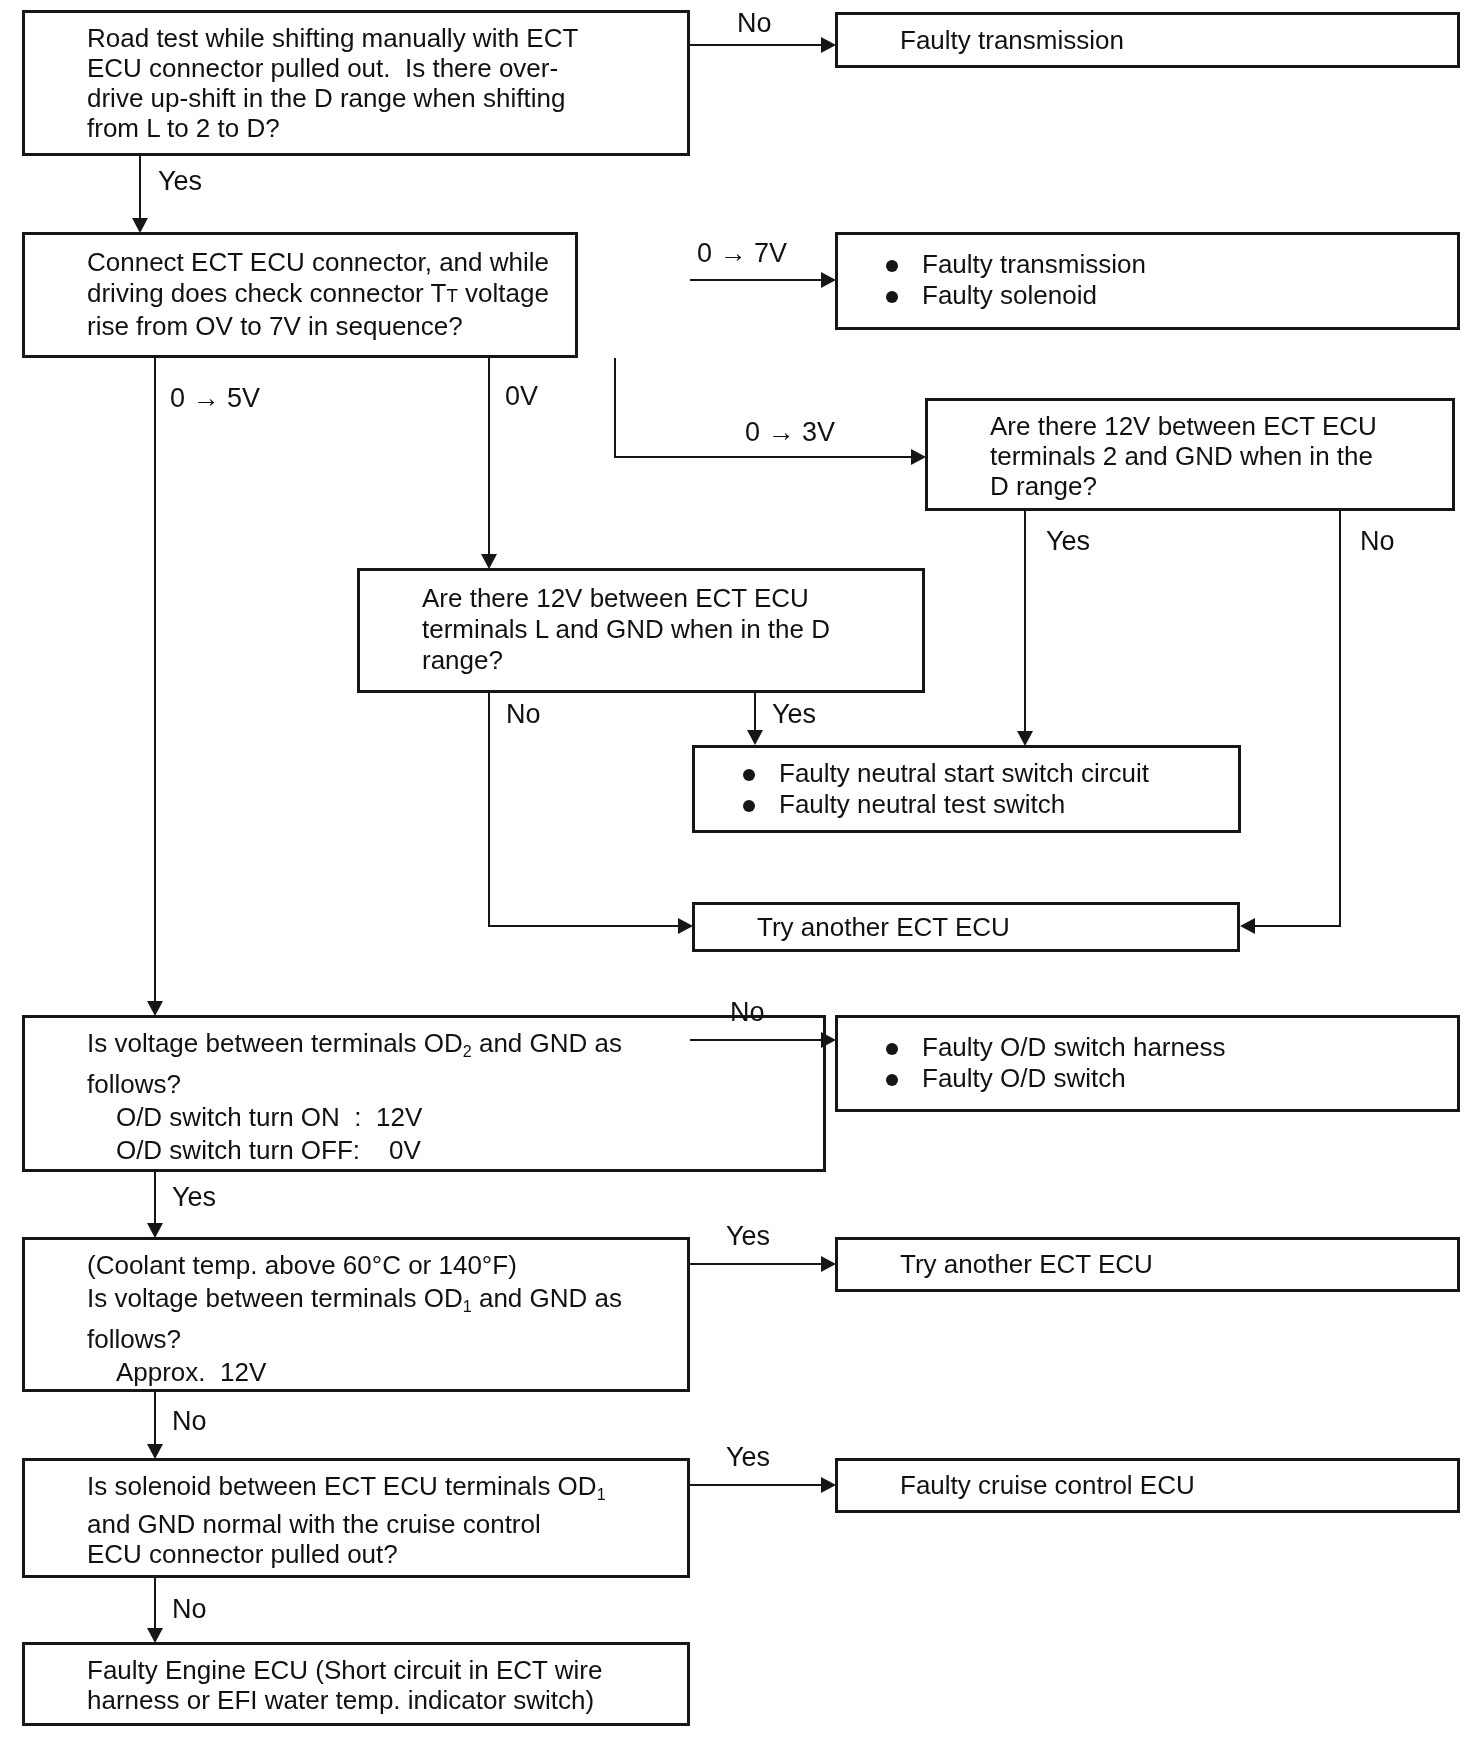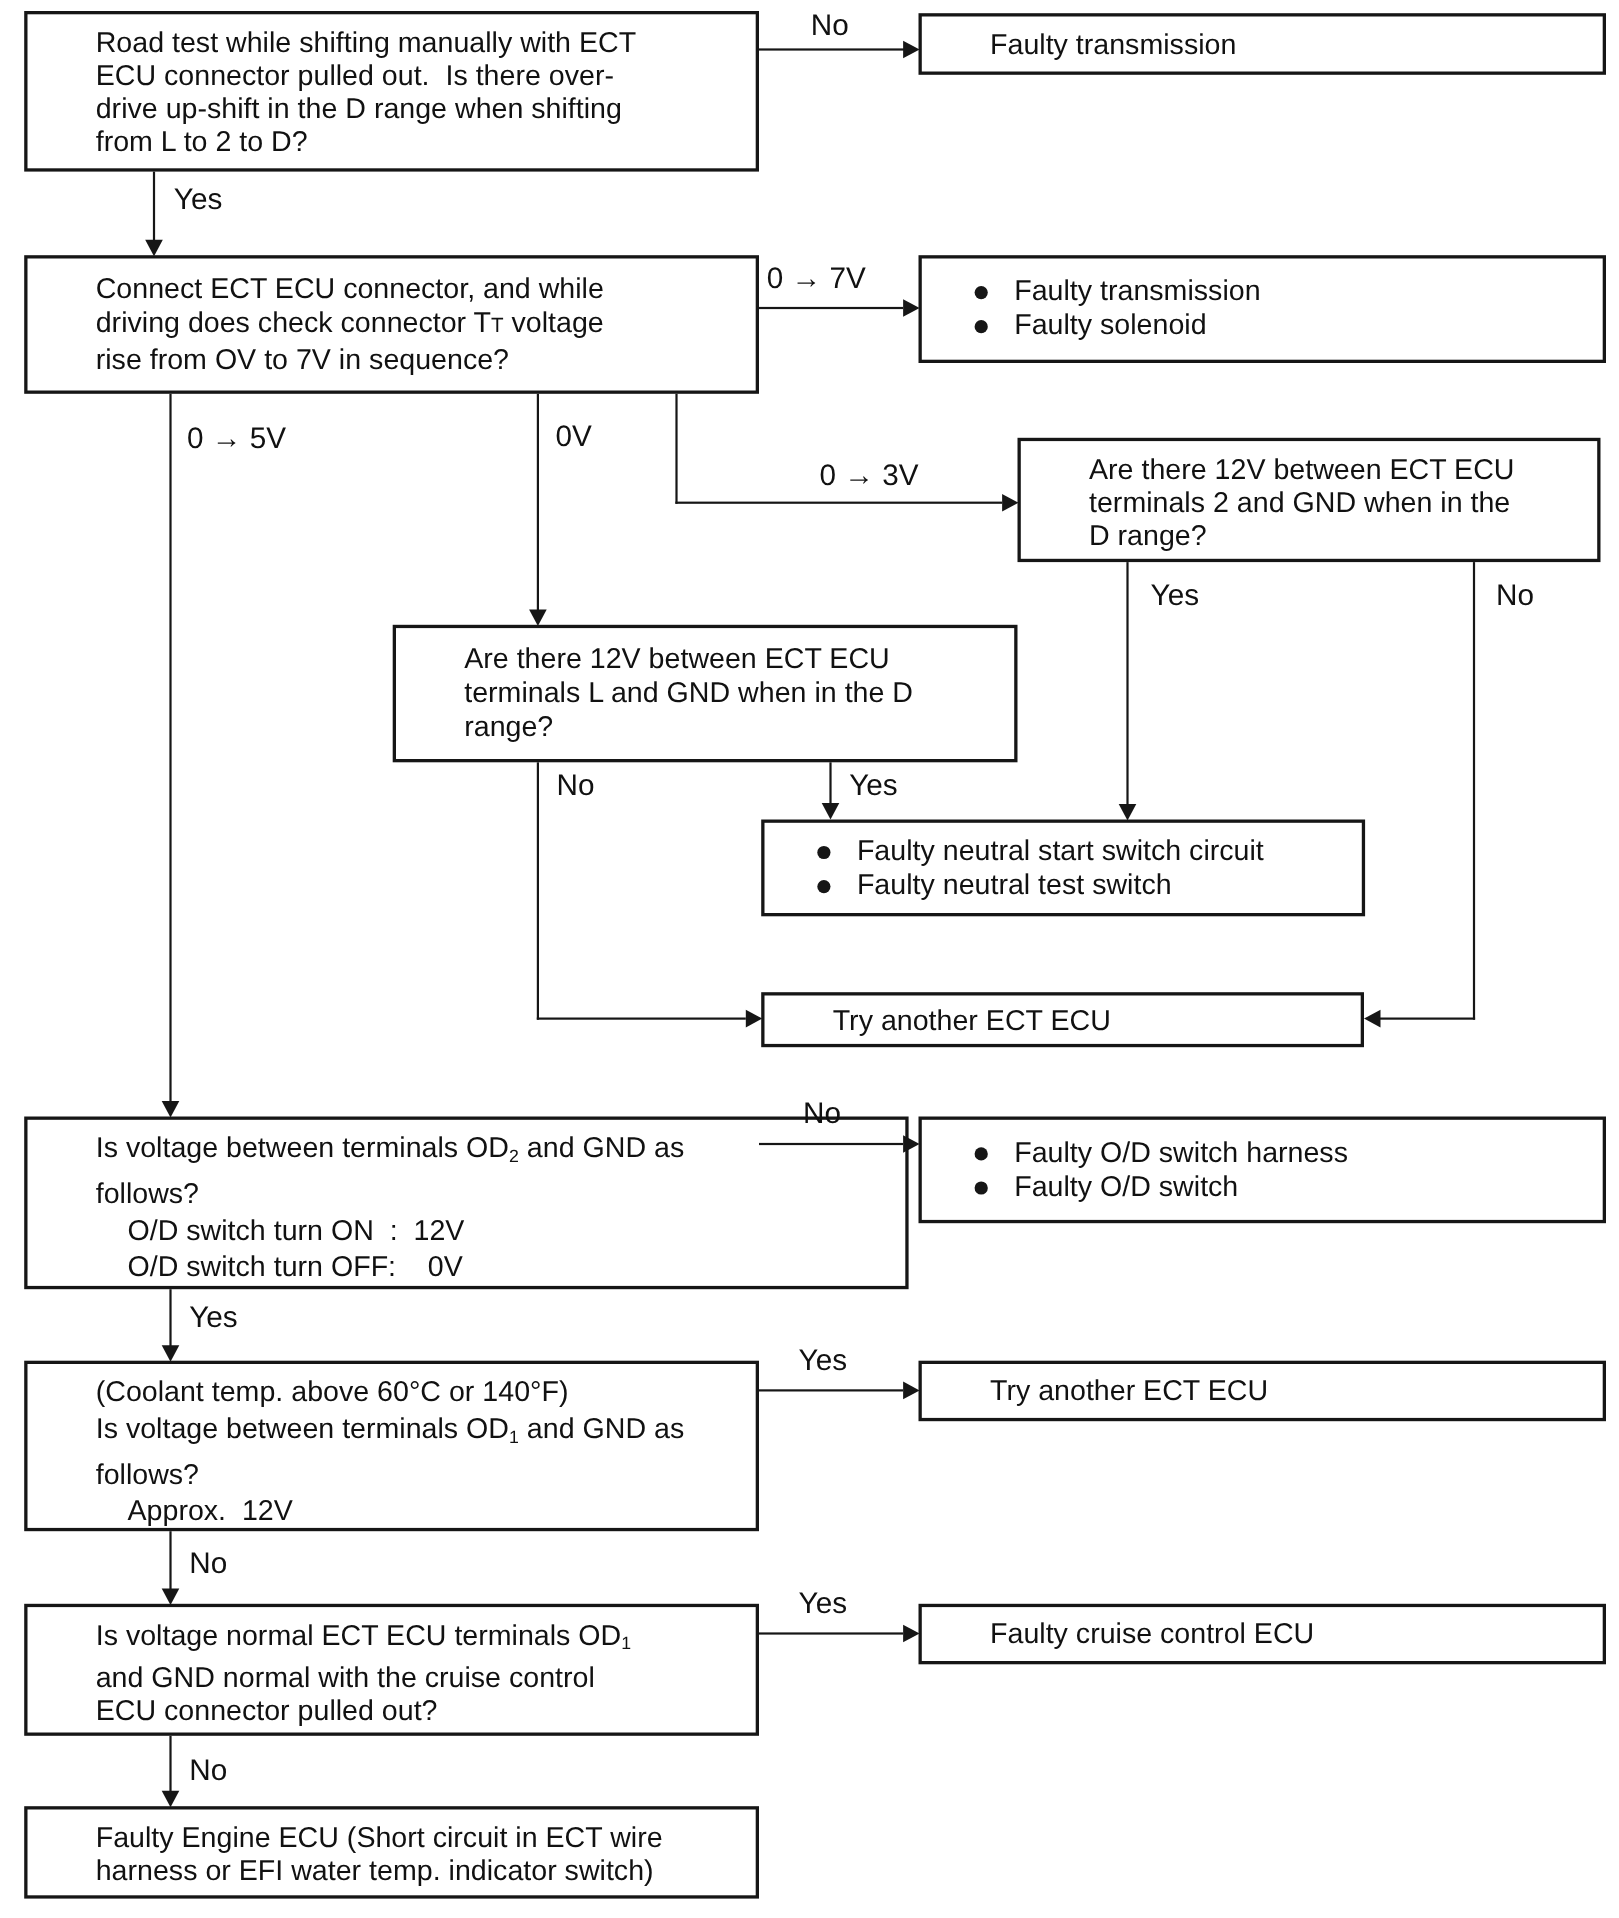--- a/index.html
+++ b/index.html
@@ -62,21 +62,21 @@
 <div class="canvas">
 
   <div class="box" style="left:22px;top:10px;width:668px;height:146px">
     <div class="btext lh29"><div>Road test while shifting manually with ECT</div><div>ECU connector pulled out.  Is there over-</div><div>drive up-shift in the D range when shifting</div><div>from L to 2 to D?</div></div>
   </div>
 
   <div class="box" style="left:835px;top:12px;width:625px;height:56px">
     <div class="single">Faulty transmission</div>
   </div>
 
-  <div class="box" style="left:22px;top:232px;width:668px;height:126px">
+  <div class="box" style="left:22px;top:232px;width:556px;height:126px">
     <div class="btext"><div>Connect ECT ECU connector, and while</div><div><span>driving does check connector T</span><span class="seg-sc">T</span><span> voltage</span></div><div>rise from OV to 7V in sequence?</div></div>
   </div>
 
   <div class="box" style="left:835px;top:232px;width:625px;height:98px">
     <div class="bullets">
         <div class="brow">
           <span class="dot"></span>
           <span>Faulty transmission</span>
         </div>
         <div class="brow">
@@ -130,21 +130,21 @@
 
   <div class="box" style="left:22px;top:1237px;width:668px;height:155px">
     <div class="btext tall"><div>(Coolant temp. above 60°C or 140°F)</div><div><span>Is voltage between terminals OD</span><span class="seg-sub">1</span><span> and GND as</span></div><div>follows?</div><div>    Approx.  12V</div></div>
   </div>
 
   <div class="box" style="left:835px;top:1237px;width:625px;height:55px">
     <div class="single">Try another ECT ECU</div>
   </div>
 
   <div class="box" style="left:22px;top:1458px;width:668px;height:120px">
-    <div class="btext lh29"><div><span>Is voltage normal ECT ECU terminals OD</span><span class="seg-sub">1</span></div><div>and GND normal with the cruise control</div><div>ECU connector pulled out?</div></div>
+    <div class="btext lh29"><div><span>Is solenoid between ECT ECU terminals OD</span><span class="seg-sub">1</span></div><div>and GND normal with the cruise control</div><div>ECU connector pulled out?</div></div>
   </div>
 
   <div class="box" style="left:835px;top:1458px;width:625px;height:55px">
     <div class="single">Faulty cruise control ECU</div>
   </div>
 
   <div class="box" style="left:22px;top:1642px;width:668px;height:84px">
     <div class="btext lh29"><div>Faulty Engine ECU (Short circuit in ECT wire</div><div>harness or EFI water temp. indicator switch)</div></div>
   </div>
 

